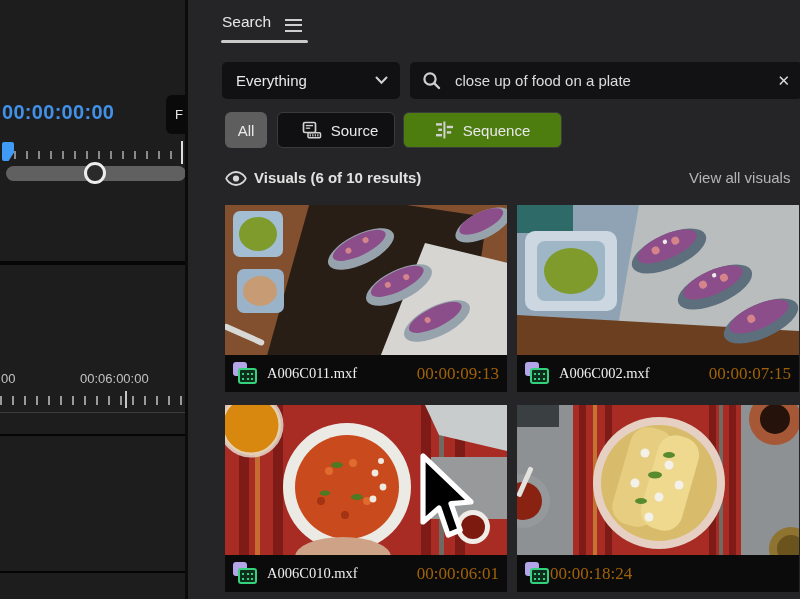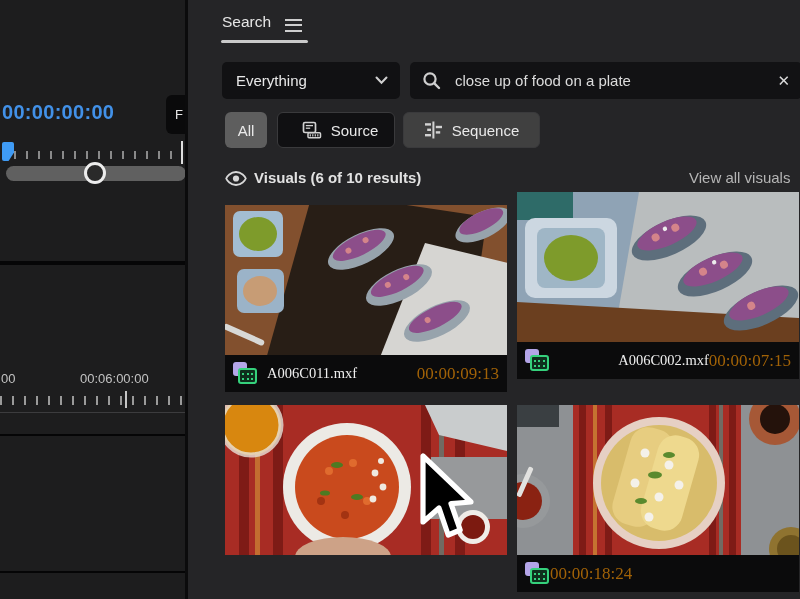--- a/index.html
+++ b/index.html
@@ -45,42 +45,42 @@
   .searchbox{left:222px;top:62px;width:392px;height:37px;background:#121214;border-radius:5px;
              display:flex;align-items:center;padding:0 12px;box-sizing:border-box;}
   .searchbox input{flex:1;background:transparent;border:0;outline:0;color:#dcdcdc;
                    font-size:15px;margin-left:12px;font-family:"Liberation Sans",sans-serif;}
   .clear-x{color:#dadada;font-size:15px;margin-left:8px;cursor:default;}
 
   .fbtn{top:112px;height:36px;border-radius:6px;display:flex;align-items:center;justify-content:center;
         font-size:15px;color:#e9e9e9;box-sizing:border-box;gap:9px;}
   .btn-all{left:37px;width:42px;background:#5e5e5e;}
   .btn-source{left:89px;width:118px;background:#101012;border:1.5px solid #3a3a3c;padding-left:8px;}
-  .btn-sequence{left:215px;width:137px;background:#404040;border:1.5px solid #3a3a3c;}
+  .btn-sequence{left:215px;width:159px;background:#4d7c0f;border:1.5px solid #3a3a3c;}
 
   .eye-icon{left:37px;top:171px;}
   .results-title{left:66px;top:169px;font-size:15px;font-weight:bold;color:#e2e2e2;}
   .view-all{left:501px;top:169px;font-size:15px;color:#b5b5b5;white-space:nowrap;text-align:right;}
 
   .tile{position:absolute;width:282px;}
   .tile .img{width:282px;height:150px;overflow:hidden;display:block;}
   .label-bar{height:37px;background:#0b0b0c;display:flex;align-items:center;
              padding:0 8px;box-sizing:border-box;font-family:Liberation Serif, serif;}
   .clip-icon{width:25px;height:23px;position:relative;flex:none;}
   .ci-purple{position:absolute;left:0;top:0;width:14px;height:14px;background:#b4a5e8;border-radius:3px;}
   .ci-front{position:absolute;left:5px;top:6px;width:19px;height:16px;background:#0e2e1d;
             border:2px solid #35d17c;border-radius:3px;box-sizing:border-box;}
   .ci-front::after{content:"";position:absolute;left:2px;top:3px;width:11px;height:7px;
       background:repeating-linear-gradient(90deg,#35d17c 0 2px,transparent 2px 4.5px),
                  repeating-linear-gradient(90deg,#35d17c 0 2px,transparent 2px 4.5px);
       background-size:11px 2px;background-position:0 0,0 5px;background-repeat:no-repeat;}
   .fname{flex:1;margin-left:9px;font-size:14.5px;color:#efefef;white-space:nowrap;overflow:hidden;}
   .dur{font-size:17px;color:#a16207;white-space:nowrap;}
 
-  .t-r1c1{left:37px;top:205px;} .t-r1c2{left:329px;top:192px;text-align:right;}
+  .t-r1c1{left:37px;top:205px;} .t-r1c2{left:329px;top:205px;}
   .t-r2c1{left:37px;top:405px;} .t-r2c2{left:329px;top:405px;}
 
   .cursor{position:absolute;left:417px;top:452px;z-index:50;pointer-events:none;}
 </style>
 </head>
 <body>
 
 <div class="left-col">
   <div class="abs tc-blue">00:00:00:00</div>
   <div class="abs fit-btn">F</div>
@@ -266,20 +266,28 @@
       <circle cx="120" cy="110" r="4" fill="#a33312"></circle>
       <circle cx="150" cy="68" r="3.4" fill="#efe9e0"></circle>
         <circle cx="158" cy="82" r="3.4" fill="#efe9e0"></circle>
       <circle cx="148" cy="94" r="3.4" fill="#efe9e0"></circle>
         <circle cx="156" cy="56" r="3" fill="#efe9e0"></circle>
       <ellipse cx="112" cy="60" rx="6" ry="3" fill="#4d7a22"></ellipse>
       <ellipse cx="132" cy="92" rx="6" ry="3" fill="#4d7a22"></ellipse>
       <ellipse cx="100" cy="88" rx="5" ry="2.6" fill="#4d7a22"></ellipse>
       <ellipse cx="118" cy="152" rx="48" ry="20" fill="#cda287"></ellipse>
     </svg>
+    <div class="label-bar">
+      <span class="clip-icon">
+          <span class="ci-purple"></span>
+          <span class="ci-front"></span>
+        </span>
+      <span class="fname">A006C010.mxf</span>
+      <span class="dur">00:00:06:01</span>
+    </div>
   </div>
 
   <div class="tile t-r2c2">
     <svg class="img" viewBox="0 0 282 150" title="bowl of cream enchiladas with crema dots and cilantro on red woven runner">
       <rect width="282" height="150" fill="#8e9194"></rect>
       <rect x="56" width="168" height="150" fill="#a82c24"></rect>
       <rect x="62" width="7" height="150" fill="#7e1b16"></rect>
         <rect x="88" width="7" height="150" fill="#7e1b16"></rect>
       <rect x="192" width="7" height="150" fill="#7e1b16"></rect>
         <rect x="212" width="7" height="150" fill="#7e1b16"></rect>

